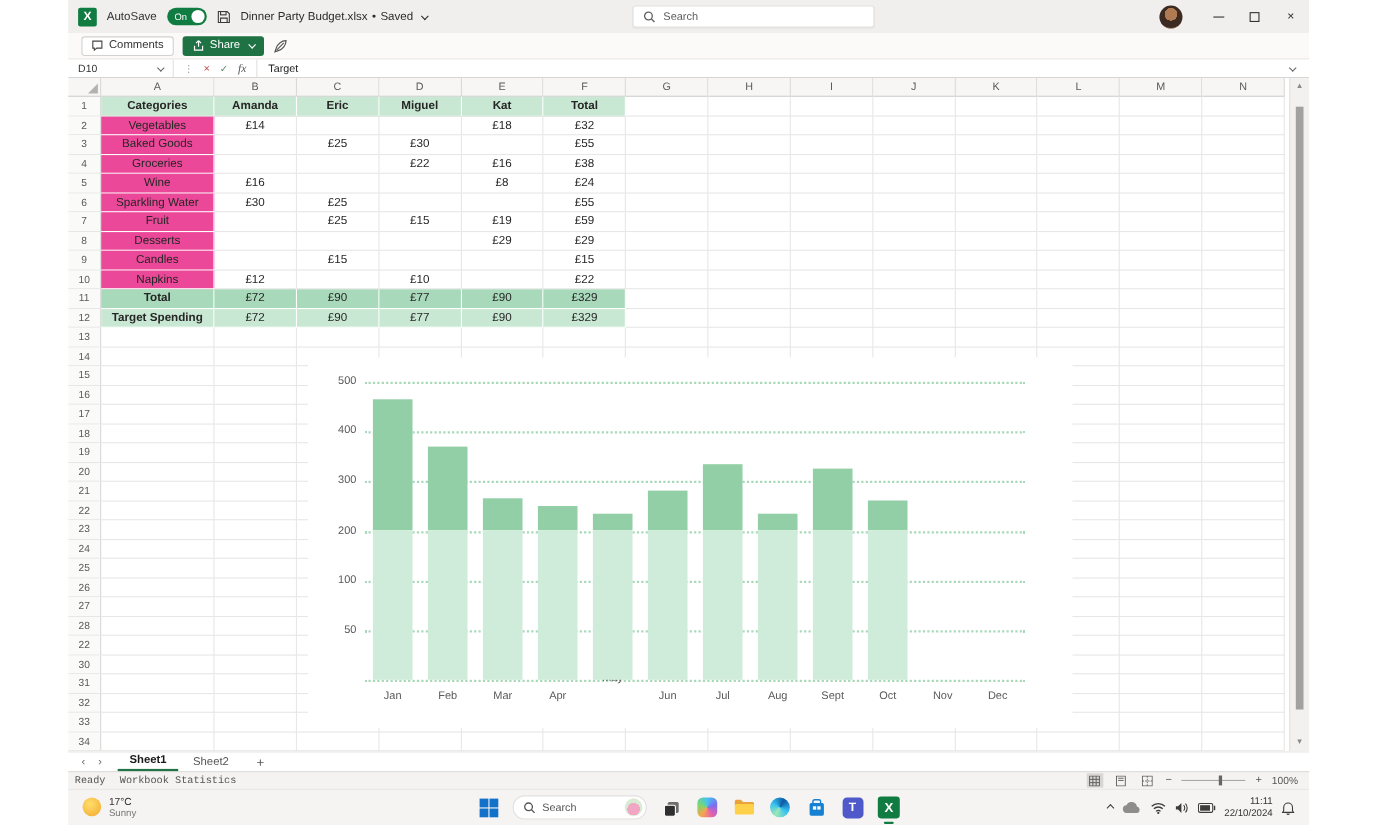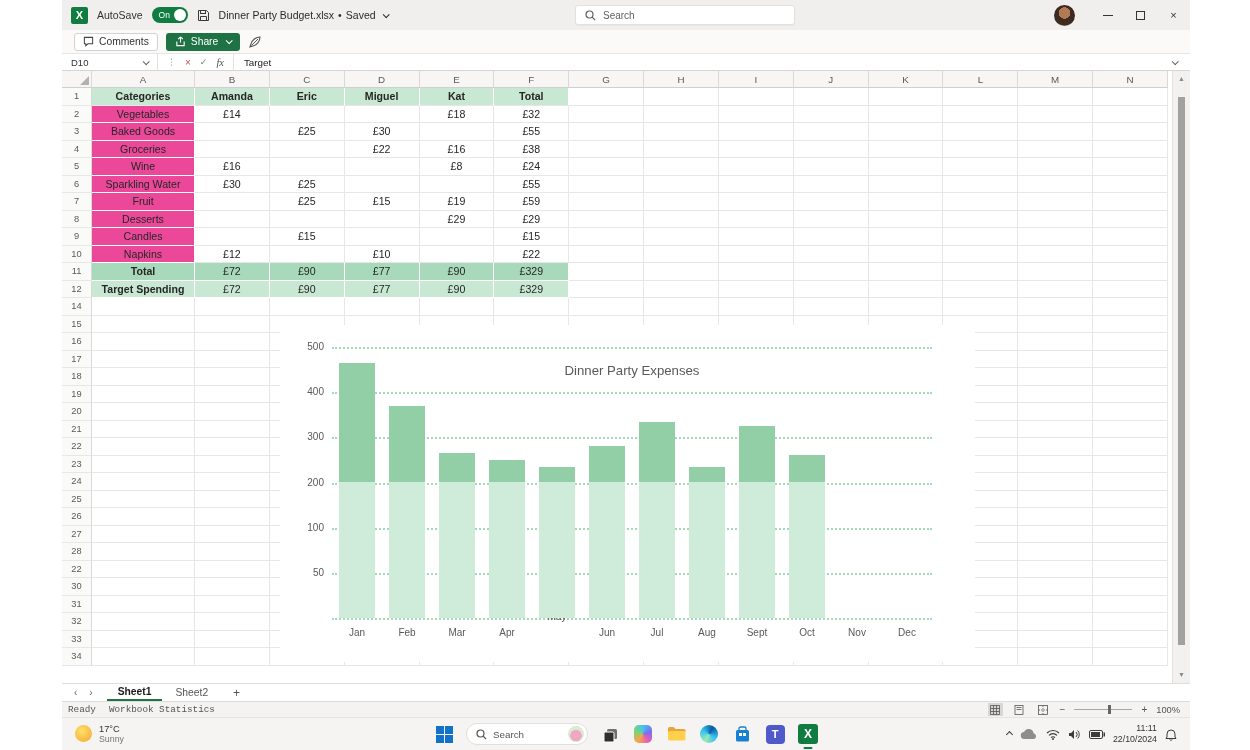--- a/index.html
+++ b/index.html
@@ -439,20 +439,37 @@
         <div class="gc"></div>
         <div class="gc"></div>
         <div class="gc"></div>
         <div class="gc"></div>
         <div class="gc"></div>
         <div class="gc"></div>
         <div class="gc"></div>
         <div class="gc"></div>
       </div>
       <div class="grow" style="grid-template-columns: 30px 103px repeat(13, 74.85px);">
+        <div class="gc rnum">13</div>
+        <div class="gc"></div>
+        <div class="gc"></div>
+        <div class="gc"></div>
+        <div class="gc"></div>
+        <div class="gc"></div>
+        <div class="gc"></div>
+        <div class="gc"></div>
+        <div class="gc"></div>
+        <div class="gc"></div>
+        <div class="gc"></div>
+        <div class="gc"></div>
+        <div class="gc"></div>
+        <div class="gc"></div>
+        <div class="gc"></div>
+      </div>
+      <div class="grow" style="grid-template-columns: 30px 103px repeat(13, 74.85px);">
         <div class="gc rnum">14</div>
         <div class="gc"></div>
         <div class="gc"></div>
         <div class="gc"></div>
         <div class="gc"></div>
         <div class="gc"></div>
         <div class="gc"></div>
         <div class="gc"></div>
         <div class="gc"></div>
         <div class="gc"></div>
@@ -809,21 +826,20 @@
         <div class="cylab" style="top: 61.1667px; left: 0px; color: rgb(89, 89, 89);">400</div>
         <div class="cgrid" style="left: 52px; width: 600px; top: 112.333px; border-top-color: rgb(167, 217, 185);"></div>
         <div class="cylab" style="top: 106.333px; left: 0px; color: rgb(89, 89, 89);">300</div>
         <div class="cgrid" style="left: 52px; width: 600px; top: 157.5px; border-top-color: rgb(167, 217, 185);"></div>
         <div class="cylab" style="top: 151.5px; left: 0px; color: rgb(89, 89, 89);">200</div>
         <div class="cgrid" style="left: 52px; width: 600px; top: 202.667px; border-top-color: rgb(167, 217, 185);"></div>
         <div class="cylab" style="top: 196.667px; left: 0px; color: rgb(89, 89, 89);">100</div>
         <div class="cgrid" style="left: 52px; width: 600px; top: 247.833px; border-top-color: rgb(167, 217, 185);"></div>
         <div class="cylab" style="top: 241.833px; left: 0px; color: rgb(89, 89, 89);">50</div>
         <div class="cgrid" style="left: 52px; width: 600px; top: 293px; border-top-color: rgb(167, 217, 185);"></div>
-        <div class="ctitle" style="color: rgb(89, 89, 89); left: 52px; width: 600px; top: 38px;">Dinner Party Expenses</div>
         <div class="cxlab" style="color: rgb(89, 89, 89); left: 52px; width: 50px; top: 302px;">Jan</div>
         <div class="bar" style="left: 59px; width: 36px; top: 37.8083px; height: 255.192px;">
           <div class="up" style="top: 0px; height: 119.692px; background: rgb(146, 207, 166);"></div>
           <div class="lo" style="height: 135.5px; background: rgb(207, 235, 217);"></div>
         </div>
         <div class="cxlab" style="color: rgb(89, 89, 89); left: 102px; width: 50px; top: 302px;">Feb</div>
         <div class="bar" style="left: 109px; width: 36px; top: 80.7167px; height: 212.283px;">
           <div class="up" style="top: 0px; height: 76.7833px; background: rgb(146, 207, 166);"></div>
           <div class="lo" style="height: 135.5px; background: rgb(207, 235, 217);"></div>
         </div>

